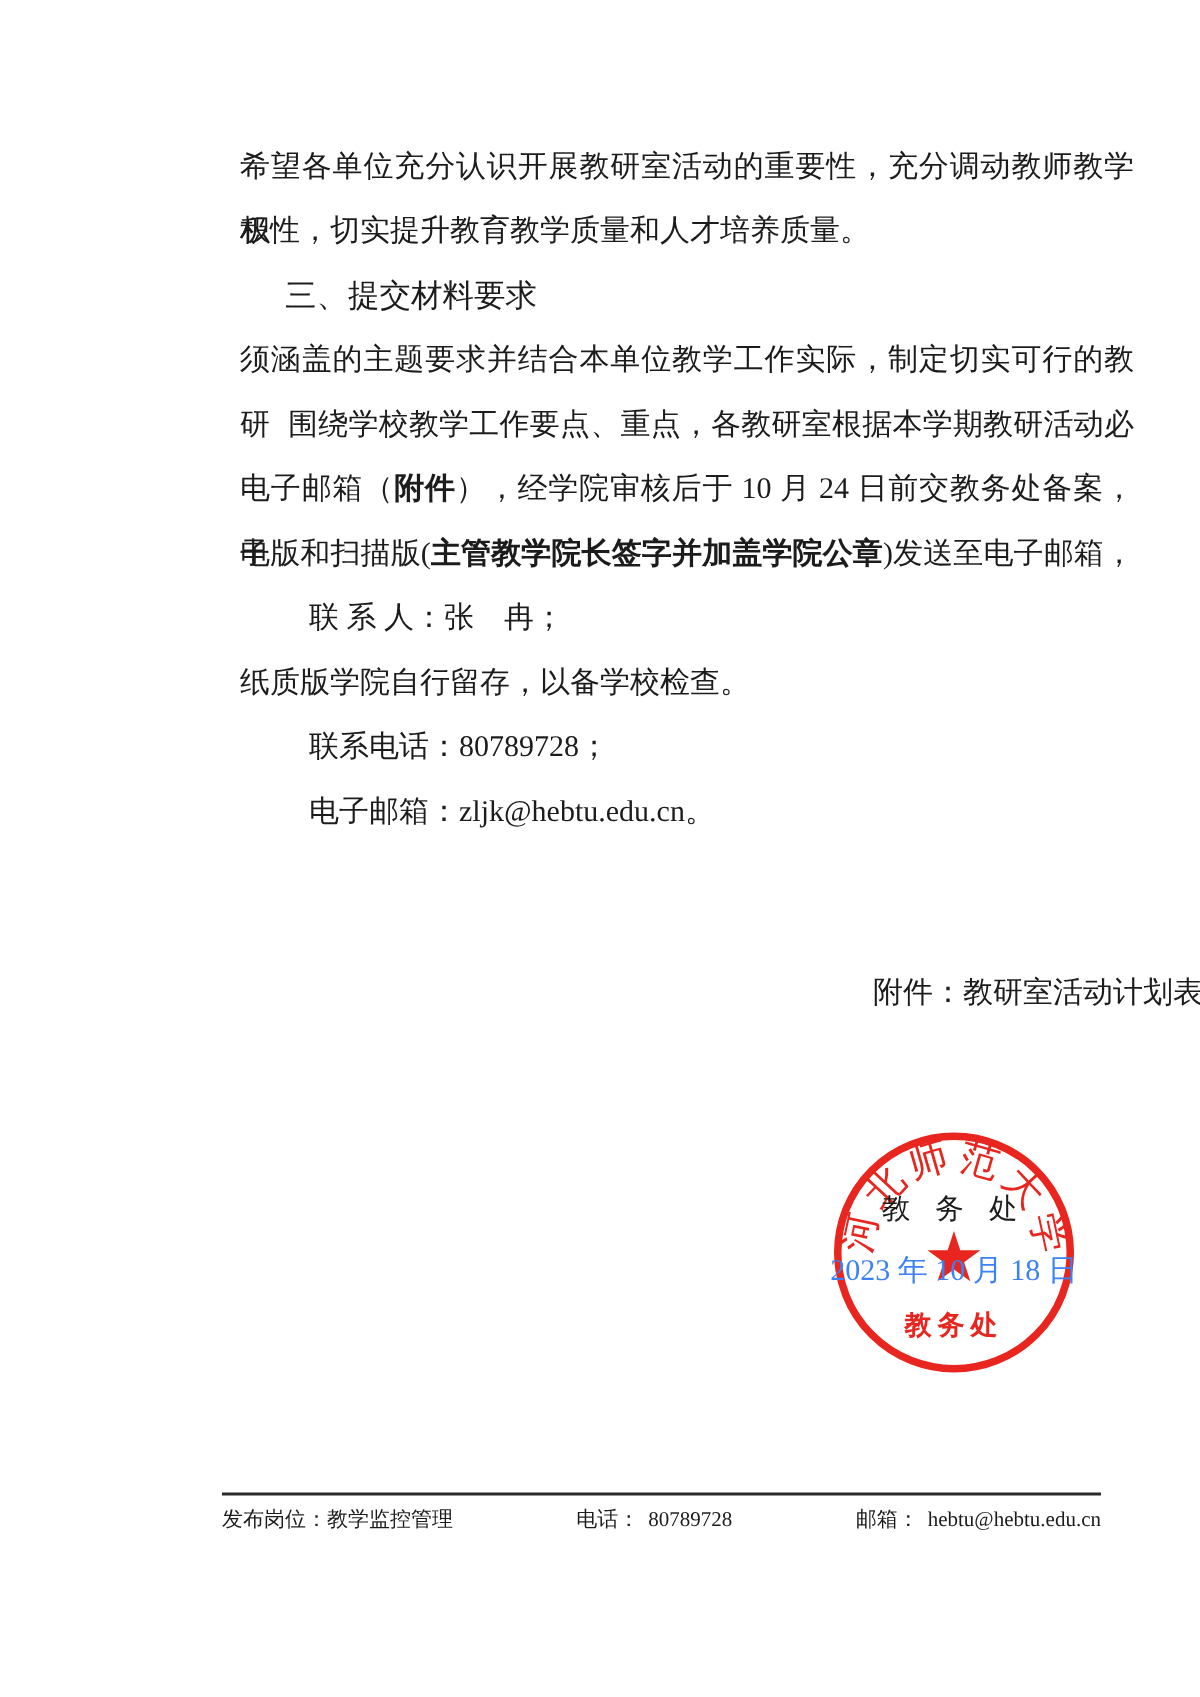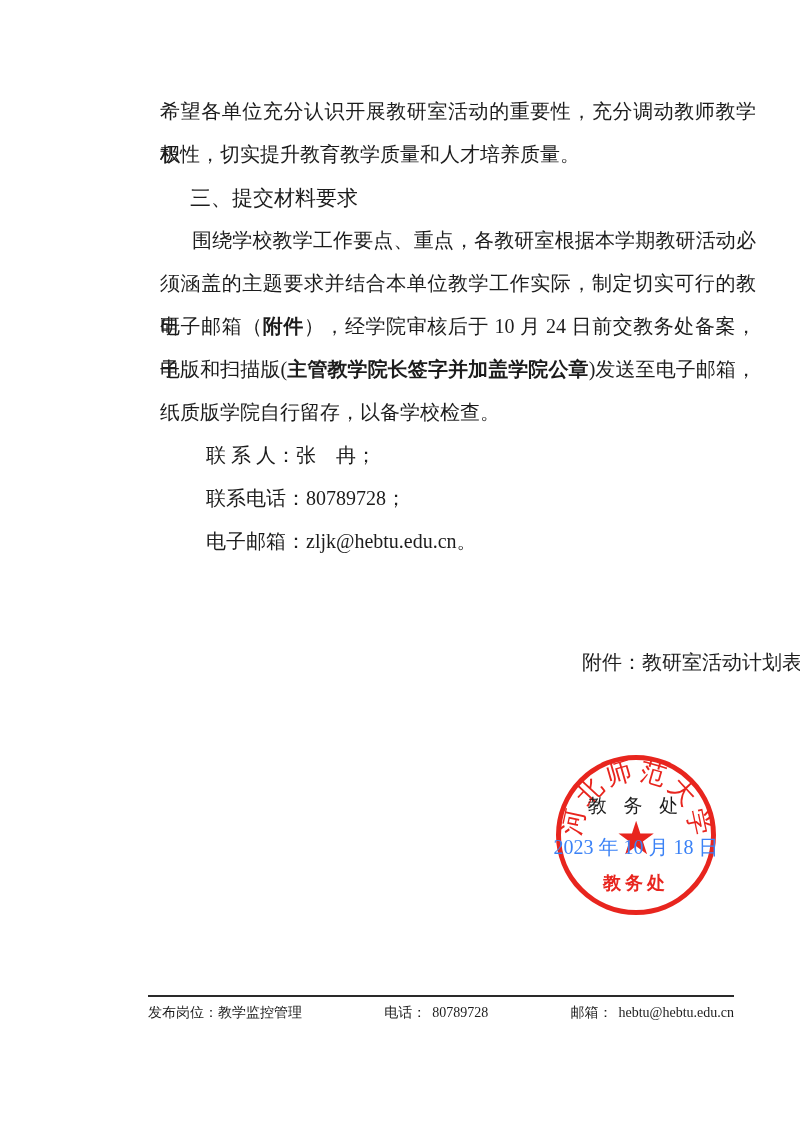--- a/index.html
+++ b/index.html
@@ -37,26 +37,26 @@
 </style>
 </head>
 <body>
 
 <div class="page">
 
   <div class="text-block">
     <div class="line justify">希望各单位充分认识开展教研室活动的重要性，充分调动教师教学积</div>
     <div class="line">极性，切实提升教育教学质量和人才培养质量。</div>
     <div class="line heading">三、提交材料要求</div>
+    <div class="line justify">须涵盖的主题要求并结合本单位教学工作实际，制定切实可行的教研</div>
     <div class="line justify indent">围绕学校教学工作要点、重点，各教研室根据本学期教研活动必</div>
-    <div class="line justify">须涵盖的主题要求并结合本单位教学工作实际，制定切实可行的教研</div>
     <div class="line justify"><span>电子邮箱（</span><span class="b">附件</span><span>），经学院审核后于 10 月 24 日前交教务处备案，电</span></div>
     <div class="line justify"><span>子版和扫描版(</span><span class="b">主管教学院长签字并加盖学院公章</span><span>)发送至电子邮箱，</span></div>
+    <div class="line ind46">联 系 人：张　冉；</div>
     <div class="line">纸质版学院自行留存，以备学校检查。</div>
-    <div class="line ind46">联 系 人：张　冉；</div>
     <div class="line ind46">联系电话：80789728；</div>
     <div class="line ind46">电子邮箱：zljk@hebtu.edu.cn。</div>
   </div>
 
   <div class="attach line ind46">附件：教研室活动计划表</div>
 
   <div class="seal">
     <div class="ring"></div>
     <span class="arc-char" style="left:18px;top:67px;transform:translate(-50%,-50%) rotate(-78deg);">河</span>
     <span class="arc-char" style="left:34px;top:37px;transform:translate(-50%,-50%) rotate(-47deg);">北</span>

